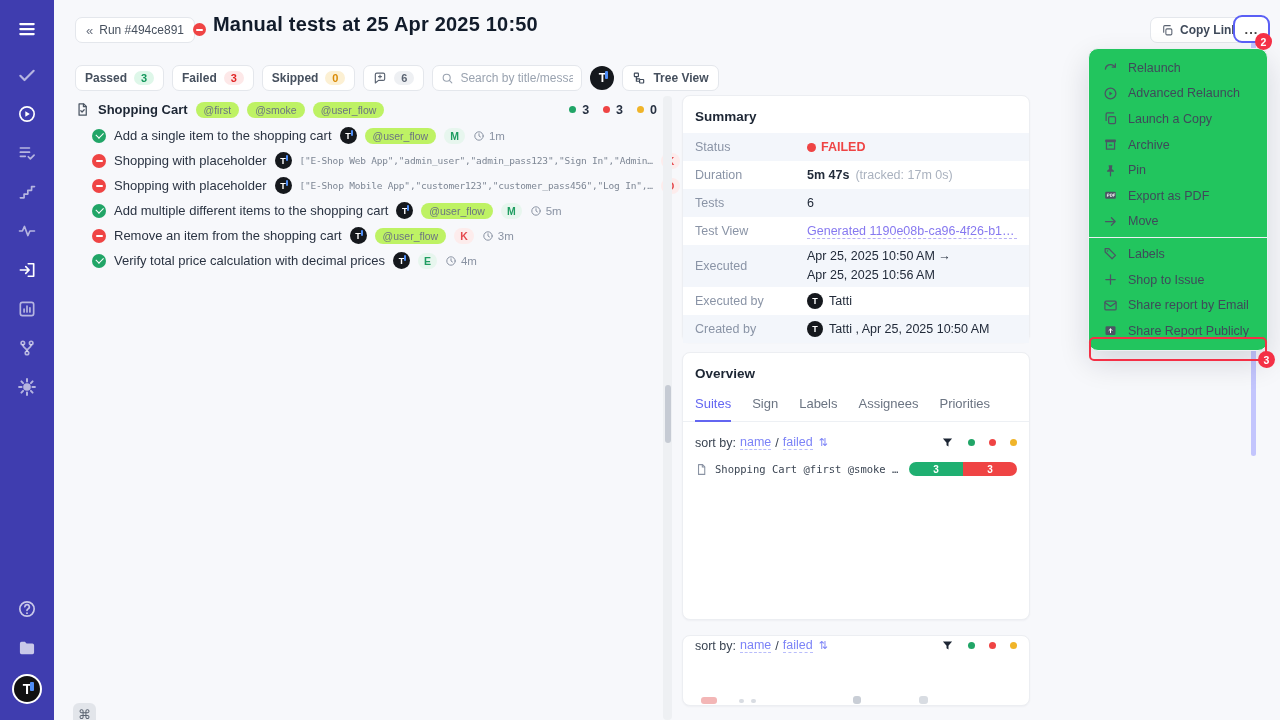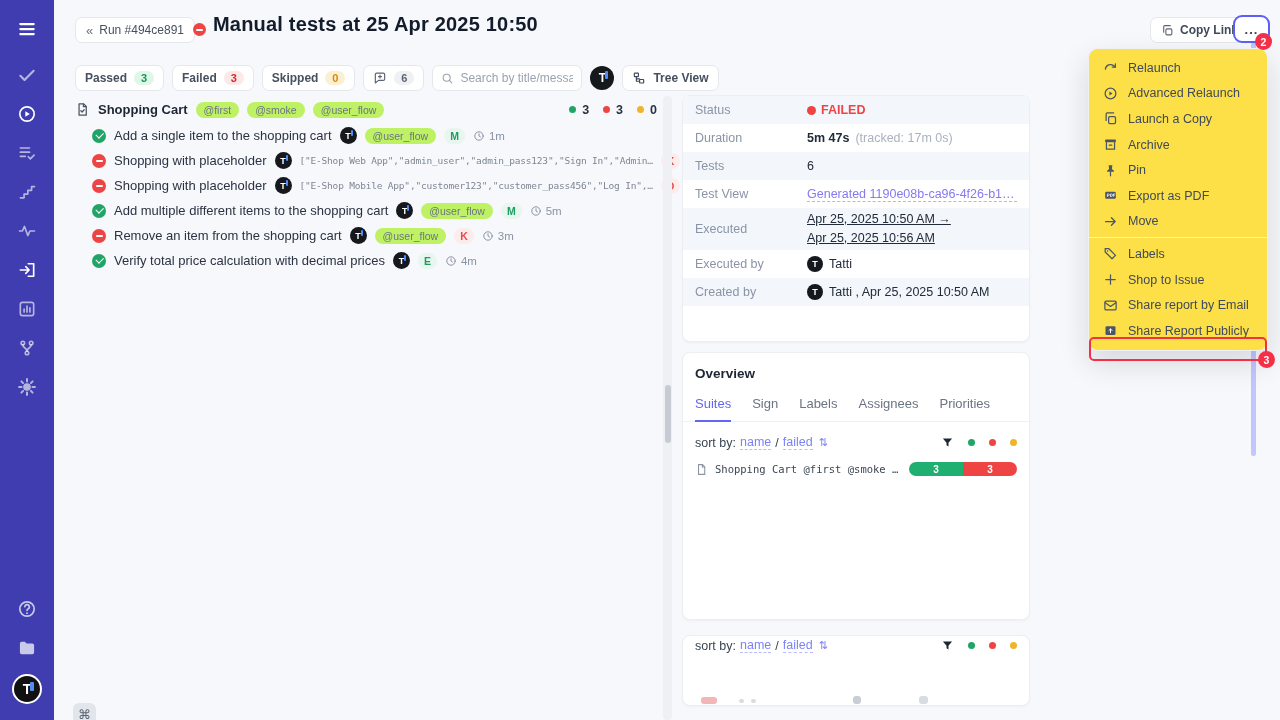--- a/index.html
+++ b/index.html
@@ -80,40 +80,40 @@
   .card h3 { font-size:13.5px; font-weight:bold; color:#1d2634; padding:13px 12px 9px; }
   .sum-row { display:flex; min-height:28px; align-items:center; padding:0 12px; font-size:12.5px; }
   .sum-row.shade { background:#f3f6fb; }
   .sum-label { width:112px; color:#8a94a6; flex:0 0 auto; }
   .sum-val { color:#222b3a; font-size:12.5px; display:flex; align-items:center; gap:6px; }
   .sum-val b { font-weight:bold; }
   .status-failed { color:#ef4444; font-weight:bold; display:flex; align-items:center; gap:5px; font-size:12.5px; }
   .status-failed .d { width:9px; height:9px; border-radius:50%; background:#ef4444; }
   .muted { color:#aab2bf; }
   .plan-link { color:#8678f0; border-bottom:1px dashed #b9b0f6; cursor:pointer; max-width:215px; white-space:nowrap; overflow:hidden; text-overflow:ellipsis; display:inline-block; }
-  .two-lines { line-height:1.55;text-decoration:underline; }
+  .two-lines { line-height:1.55; }
   .sum-t { width:16px; height:16px; font-size:9px; }
 
   
   .ov-tabs { display:flex; gap:21px; padding:6px 12px 0; border-bottom:1px solid #edf0f4; }
   .ov-tab { font-size:13px; color:#6b7482; padding-bottom:9px; cursor:pointer; }
   .ov-tab.active { color:#6366f1; border-bottom:2px solid #6366f1; margin-bottom:-1px; }
   .sort-row { display:flex; align-items:center; padding:13px 12px 6px; font-size:12.5px; color:#3a4452; }
   .slink { color:#7c83f7; border-bottom:1px dashed #b9bdfb; cursor:pointer; margin:0 4px; }
   .sort-ic { color:#7c83f7; font-size:11px; margin-left:2px; }
   .legend { margin-left:auto; display:flex; align-items:center; gap:14px; }
   .legend .dot { cursor:pointer; }
   .ov-suite-row { display:flex; align-items:center; gap:7px; padding:6px 12px; }
   .ov-suite-name { font-family:"DejaVu Sans Mono", monospace; font-size:10.5px; color:#3c4654; white-space:nowrap; overflow:hidden; }
   .stackbar { margin-left:auto; display:flex; width:108px; height:14px; border-radius:7px; overflow:hidden; flex:0 0 auto; cursor:pointer; }
   .stackbar .seg { display:flex; align-items:center; justify-content:center; color:#fff; font-size:10px; font-weight:bold; }
   .frag { position:absolute; border-radius:3px; }
 
   
-  .menu { position:absolute; left:1088px; top:48px; width:180px; background:#fde047; border:1px solid #eef0f4; border-radius:10px; box-shadow:0 12px 30px rgba(16,24,40,.14); padding:6px 0; z-index:6; }
+  .menu { position:absolute; left:1088px; top:48px; width:180px; background:#22c55e; border:1px solid #eef0f4; border-radius:10px; box-shadow:0 12px 30px rgba(16,24,40,.14); padding:6px 0; z-index:6; }
   .menu-item { height:25.6px; display:flex; align-items:center; gap:10px; padding:0 14px; font-size:12.5px; color:#3f4a5a; cursor:pointer; }
   .menu-item svg { width:15px; height:15px; flex:0 0 auto; }
   .menu-div { height:1px; background:#edf0f4; margin:3px 0; }
   .hl-box { position:absolute; left:1089px; top:337px; width:178px; height:24px; border:2.5px solid #f43046; border-radius:5px; z-index:11; pointer-events:none; }
 
   .cmd-key { position:absolute; left:73px; top:703px; width:23px; height:22px; background:#e2e5ea; border-radius:6px; color:#5b6472; font-size:13px; display:flex; align-items:center; justify-content:center; }
   .ic { display:inline-flex; }
 </style>
 </head>
 <body>
@@ -414,20 +414,21 @@
             </svg>
           </span>4m</span>
 </div>
     </div>
 
   <div class="vscroll">
       <div class="thumb"></div>
     </div>
 
   <section class="card card-summary">
+    <h3>Summary</h3>
     <div id="summary-rows">
         <div class="sum-row shade" style="">
     <span class="sum-label">Status</span>
           <span class="status-failed"><span class="d"></span>FAILED</span>
         </div>
         <div class="sum-row " style="">
     <span class="sum-label">Duration</span>
           <span class="sum-val">
             <b>5m 47s</b> 
             <span class="muted">(tracked: 17m 0s)</span>

